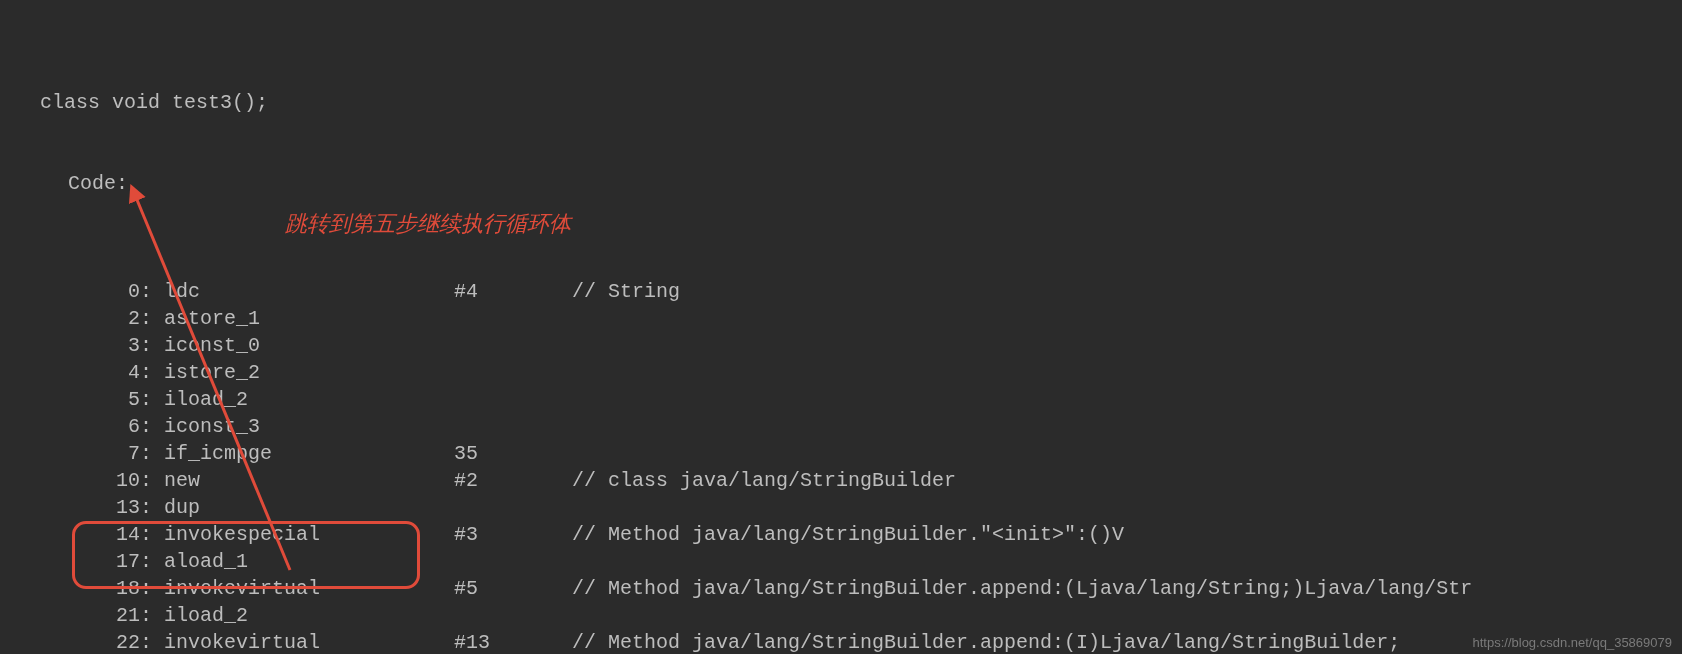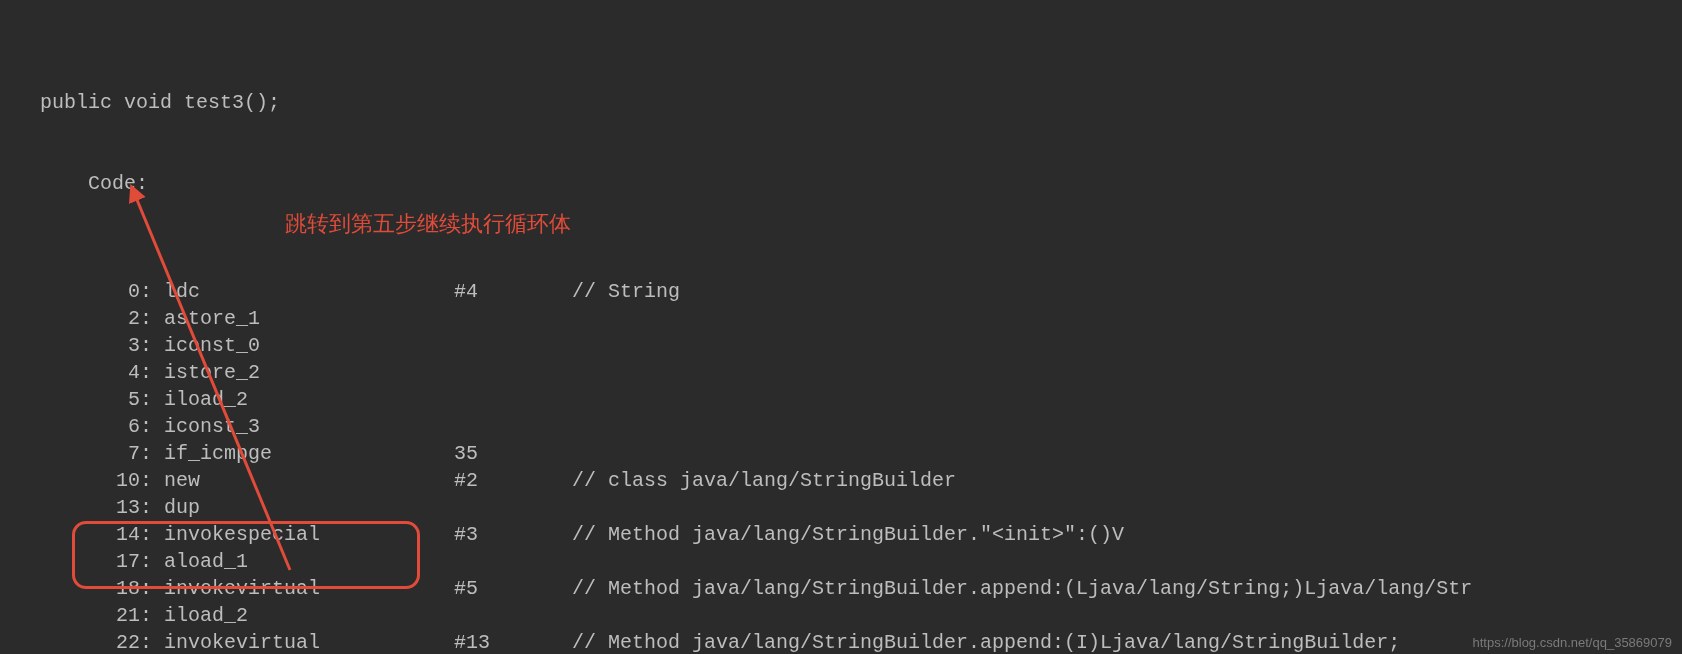--- a/index.html
+++ b/index.html
@@ -3,33 +3,33 @@
 <meta charset="utf-8">
 <style>
   html,body{margin:0;padding:0;background:#2b2b2b;color:#bdbdbd;font-family:"Consolas","Menlo","Courier New",monospace;font-size:20px;line-height:27px;}
   .code-surface{padding:8px 0 0 0;white-space:pre;position:relative;overflow:hidden;width:1682px;height:654px;}
   .line{display:flex;position:relative;}
   .gutter{flex:0 0 140px;text-align:right;padding-right:0;}
   .sep{flex:0 0 22px;text-align:left;}
   .instr{flex:0 0 290px;}
   .arg{flex:0 0 110px;}
   .comment{flex:1 1 auto;margin-left:8px;}
-  .annotation{position:absolute;color:#e04b3a;font-family:"PingFang SC","Microsoft YaHei","SimSun",sans-serif;font-size:22px;font-weight:500;}
+  .annotation{position:absolute;color:#e04b3a;font-family:"PingFang SC","Microsoft YaHei","SimSun",sans-serif;font-size:22px;font-weight:500;font-style:italic;}
   .arrow-svg{position:absolute;pointer-events:none;}
   .highlight-box{position:absolute;border:3px solid #e04b3a;border-radius:14px;pointer-events:none;}
   .watermark{position:absolute;right:10px;bottom:6px;font-size:13px;color:#7a7a7a;font-family:Arial,Helvetica,sans-serif;}
   .hdr{padding-left:40px;}
-  .sub{padding-left:88px;}
+  .sub{padding-left:68px;}
 </style>
 </head>
 <body>
 
 <div class="code-surface">
 
-  <div class="hdr">public void test3();</div>
+  <div class="hdr">class void test3();</div>
   <div class="sub">Code:</div>
 
   <div id="lines"><div class="line"><span class="gutter">0</span><span class="sep">: </span><span class="instr">ldc</span><span class="arg">#4</span><span class="comment">// String</span></div><div class="line"><span class="gutter">2</span><span class="sep">: </span><span class="instr">astore_1</span><span class="arg"></span><span class="comment"></span></div><div class="line"><span class="gutter">3</span><span class="sep">: </span><span class="instr">iconst_0</span><span class="arg"></span><span class="comment"></span></div><div class="line"><span class="gutter">4</span><span class="sep">: </span><span class="instr">istore_2</span><span class="arg"></span><span class="comment"></span></div><div class="line"><span class="gutter">5</span><span class="sep">: </span><span class="instr">iload_2</span><span class="arg"></span><span class="comment"></span></div><div class="line"><span class="gutter">6</span><span class="sep">: </span><span class="instr">iconst_3</span><span class="arg"></span><span class="comment"></span></div><div class="line"><span class="gutter">7</span><span class="sep">: </span><span class="instr">if_icmpge</span><span class="arg">35</span><span class="comment"></span></div><div class="line"><span class="gutter">10</span><span class="sep">: </span><span class="instr">new</span><span class="arg">#2</span><span class="comment">// class java/lang/StringBuilder</span></div><div class="line"><span class="gutter">13</span><span class="sep">: </span><span class="instr">dup</span><span class="arg"></span><span class="comment"></span></div><div class="line"><span class="gutter">14</span><span class="sep">: </span><span class="instr">invokespecial</span><span class="arg">#3</span><span class="comment">// Method java/lang/StringBuilder."&lt;init&gt;":()V</span></div><div class="line"><span class="gutter">17</span><span class="sep">: </span><span class="instr">aload_1</span><span class="arg"></span><span class="comment"></span></div><div class="line"><span class="gutter">18</span><span class="sep">: </span><span class="instr">invokevirtual</span><span class="arg">#5</span><span class="comment">// Method java/lang/StringBuilder.append:(Ljava/lang/String;)Ljava/lang/Str</span></div><div class="line"><span class="gutter">21</span><span class="sep">: </span><span class="instr">iload_2</span><span class="arg"></span><span class="comment"></span></div><div class="line"><span class="gutter">22</span><span class="sep">: </span><span class="instr">invokevirtual</span><span class="arg">#13</span><span class="comment">// Method java/lang/StringBuilder.append:(I)Ljava/lang/StringBuilder;</span></div></div>
 
   
   <div class="highlight-box" style="left:72px;top:521px;width:342px;height:62px;"></div>
 
   
   <svg class="arrow-svg" style="left:0;top:0;width:420px;height:620px;">
     <defs>

